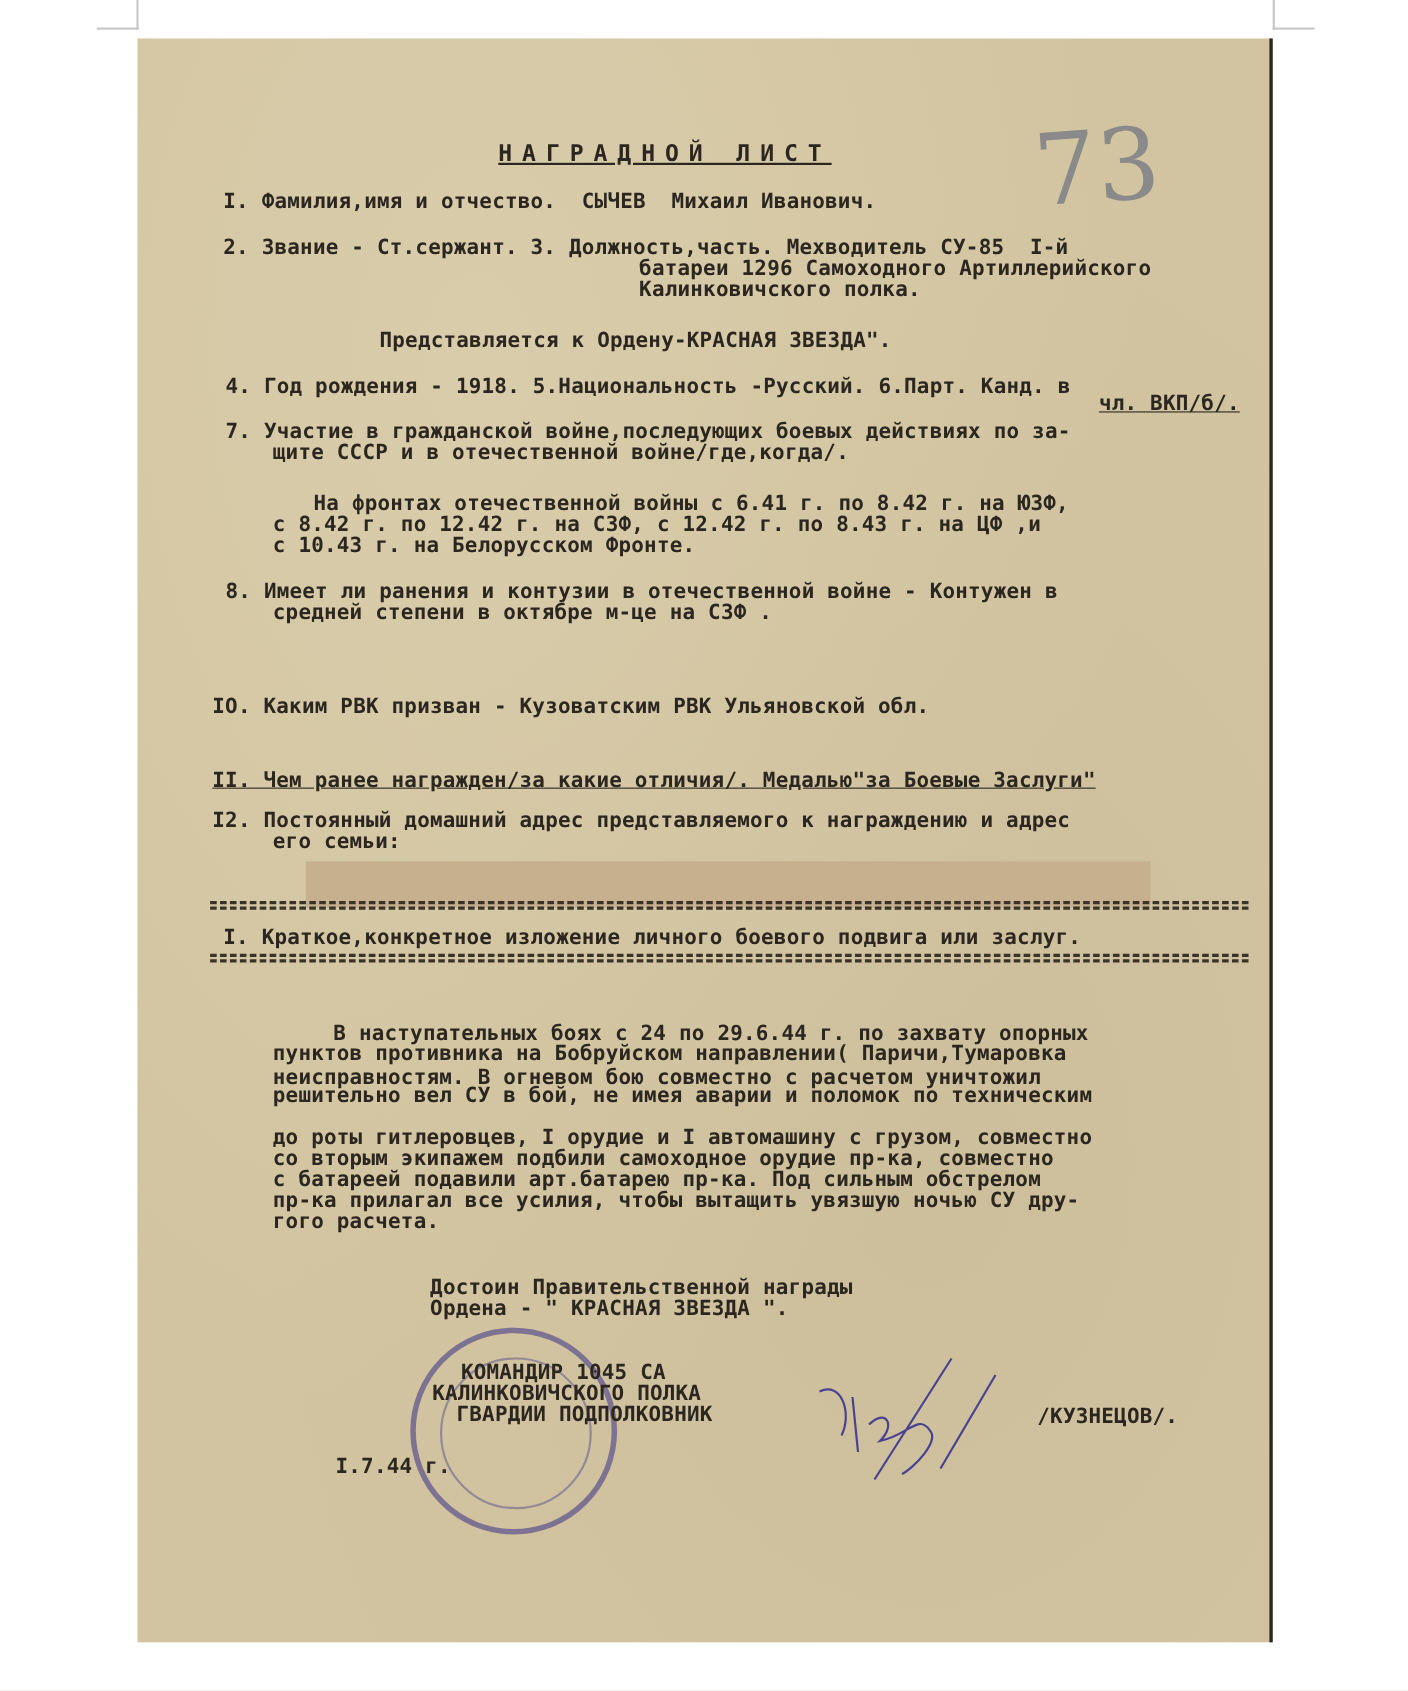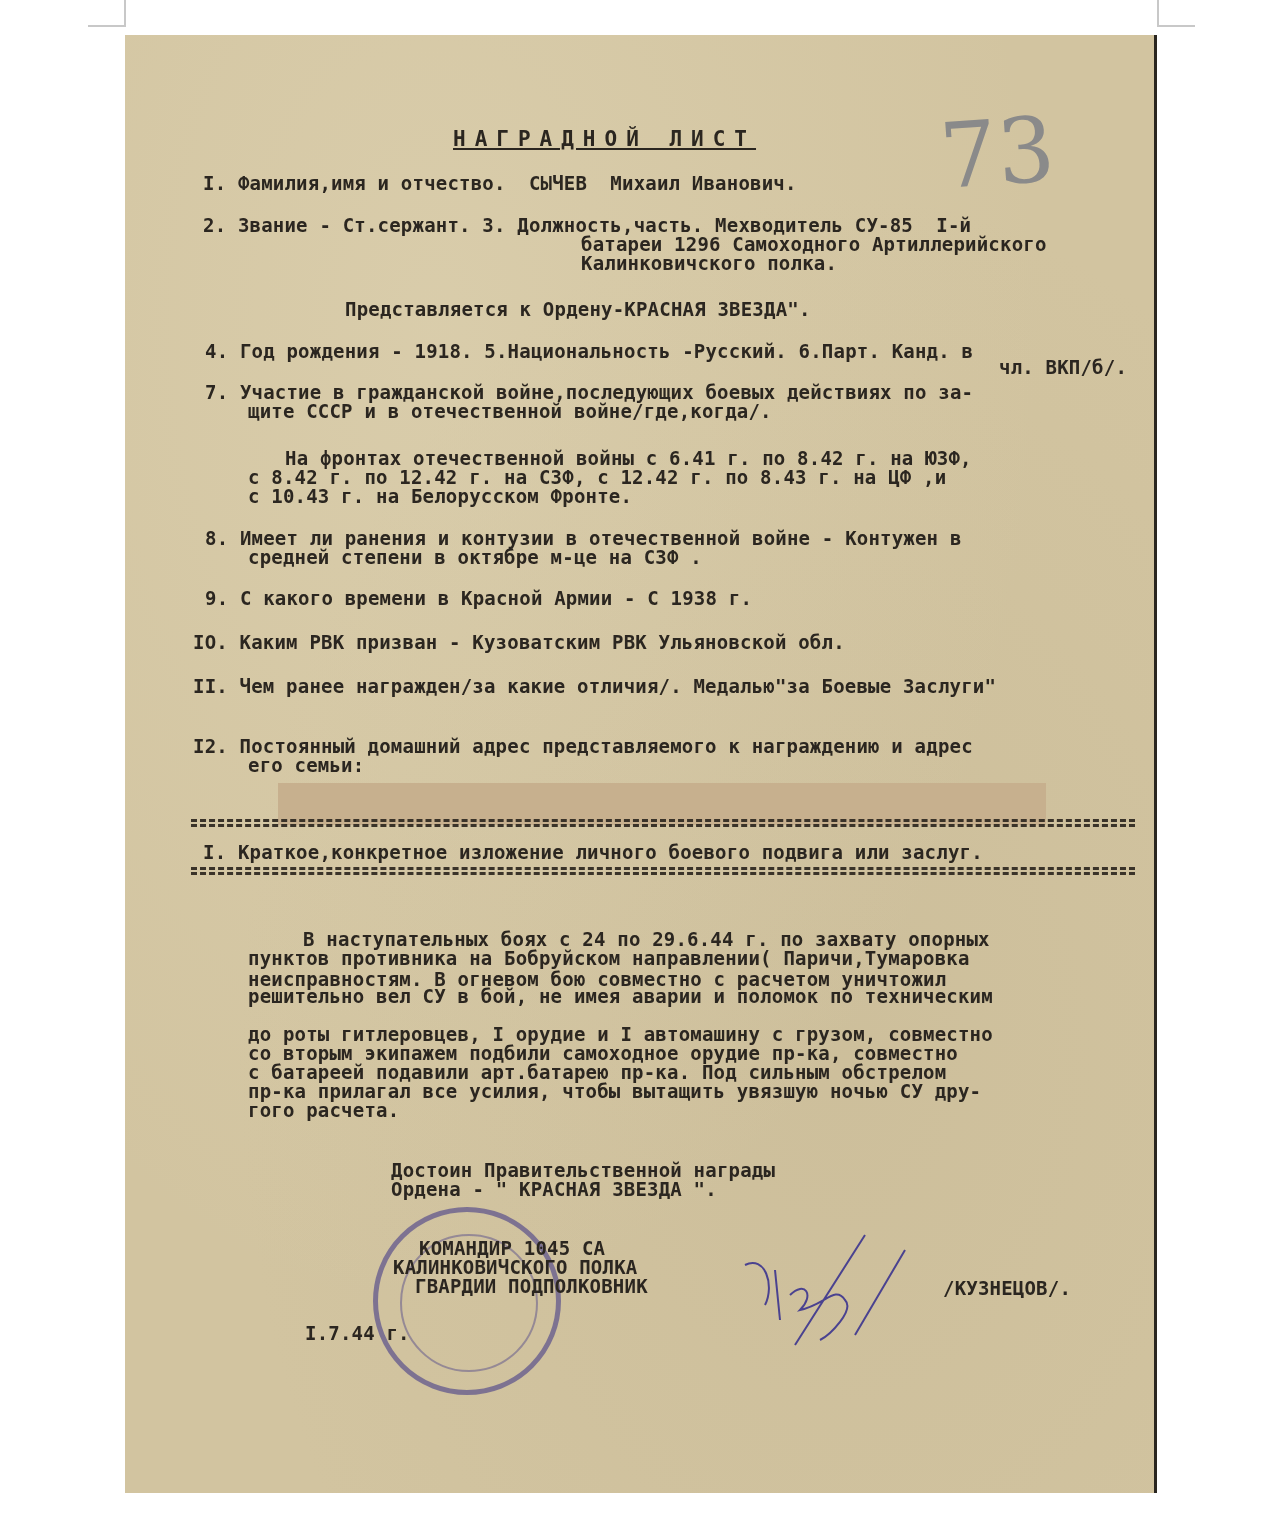--- a/index.html
+++ b/index.html
@@ -44,34 +44,33 @@
   <div class="t title" style="left:328px; top:94px;">НАГРАДНОЙ ЛИСТ</div>
 
   <div class="t" style="left:78px; top:138px;">I. Фамилия,имя и отчество.  СЫЧЕВ  Михаил Иванович.</div>
   <div class="t" style="left:78px; top:180px;">2. Звание - Ст.сержант. 3. Должность,часть. Мехводитель СУ-85  I-й</div>
   <div class="t" style="left:456px; top:199px;">батареи 1296 Самоходного Артиллерийского</div>
   <div class="t" style="left:456px; top:218px;">Калинковичского полка.</div>
 
   <div class="t" style="left:220px; top:264px;">Представляется к Ордену-КРАСНАЯ ЗВЕЗДА".</div>
 
   <div class="t" style="left:80px; top:306px;">4. Год рождения - 1918. 5.Национальность -Русский. 6.Парт. Канд. в</div>
-  <div class="t" style="left:874px; top:322px;">чл. ВКП/б/.</div>
+  <div class="t" style="left:874px; top:322px;text-decoration:underline;">чл. ВКП/б/.</div>
   <div class="t" style="left:80px; top:347px;">7. Участие в гражданской войне,последующих боевых действиях по за-</div>
   <div class="t" style="left:123px; top:366px;">щите СССР и в отечественной войне/где,когда/.</div>
 
   <div class="t" style="left:160px; top:413px;">На фронтах отечественной войны с 6.41 г. по 8.42 г. на ЮЗФ,</div>
   <div class="t" style="left:123px; top:432px;">с 8.42 г. по 12.42 г. на СЗФ, с 12.42 г. по 8.43 г. на ЦФ ,и</div>
   <div class="t" style="left:123px; top:451px;">с 10.43 г. на Белорусском Фронте.</div>
 
   <div class="t" style="left:80px; top:493px;">8. Имеет ли ранения и контузии в отечественной войне - Контужен в</div>
   <div class="t" style="left:123px; top:512px;">средней степени в октябре м-це на СЗФ .</div>
 
-  <div class="t" style="left:80px; top:553px;">9. С какого времени в Красной Армии - С 1938 г.</div>
   <div class="t" style="left:68px; top:597px;">IO. Каким РВК призван - Кузоватским РВК Ульяновской обл.</div>
-  <div class="t" style="left:68px; top:641px;">II. Чем ранее награжден/за какие отличия/. Медалью"за Боевые Заслуги"</div>
+  <div class="t" style="left:68px; top:664px;text-decoration:underline;">II. Чем ранее награжден/за какие отличия/. Медалью"за Боевые Заслуги"</div>
 
   <div class="t" style="left:68px; top:701px;">I2. Постоянный домашний адрес представляемого к награждению и адрес</div>
   <div class="t" style="left:123px; top:720px;">его семьи:</div>
   <div class="redact"></div>
 
   <div class="dash-line" style="top:784px;"></div>
   <div class="t" style="left:78px; top:807px;">I. Краткое,конкретное изложение личного боевого подвига или заслуг.</div>
   <div class="dash-line" style="top:832px;"></div>
 
   <div class="t" style="left:178px; top:894px;">В наступательных боях с 24 по 29.6.44 г. по захвату опорных</div>

